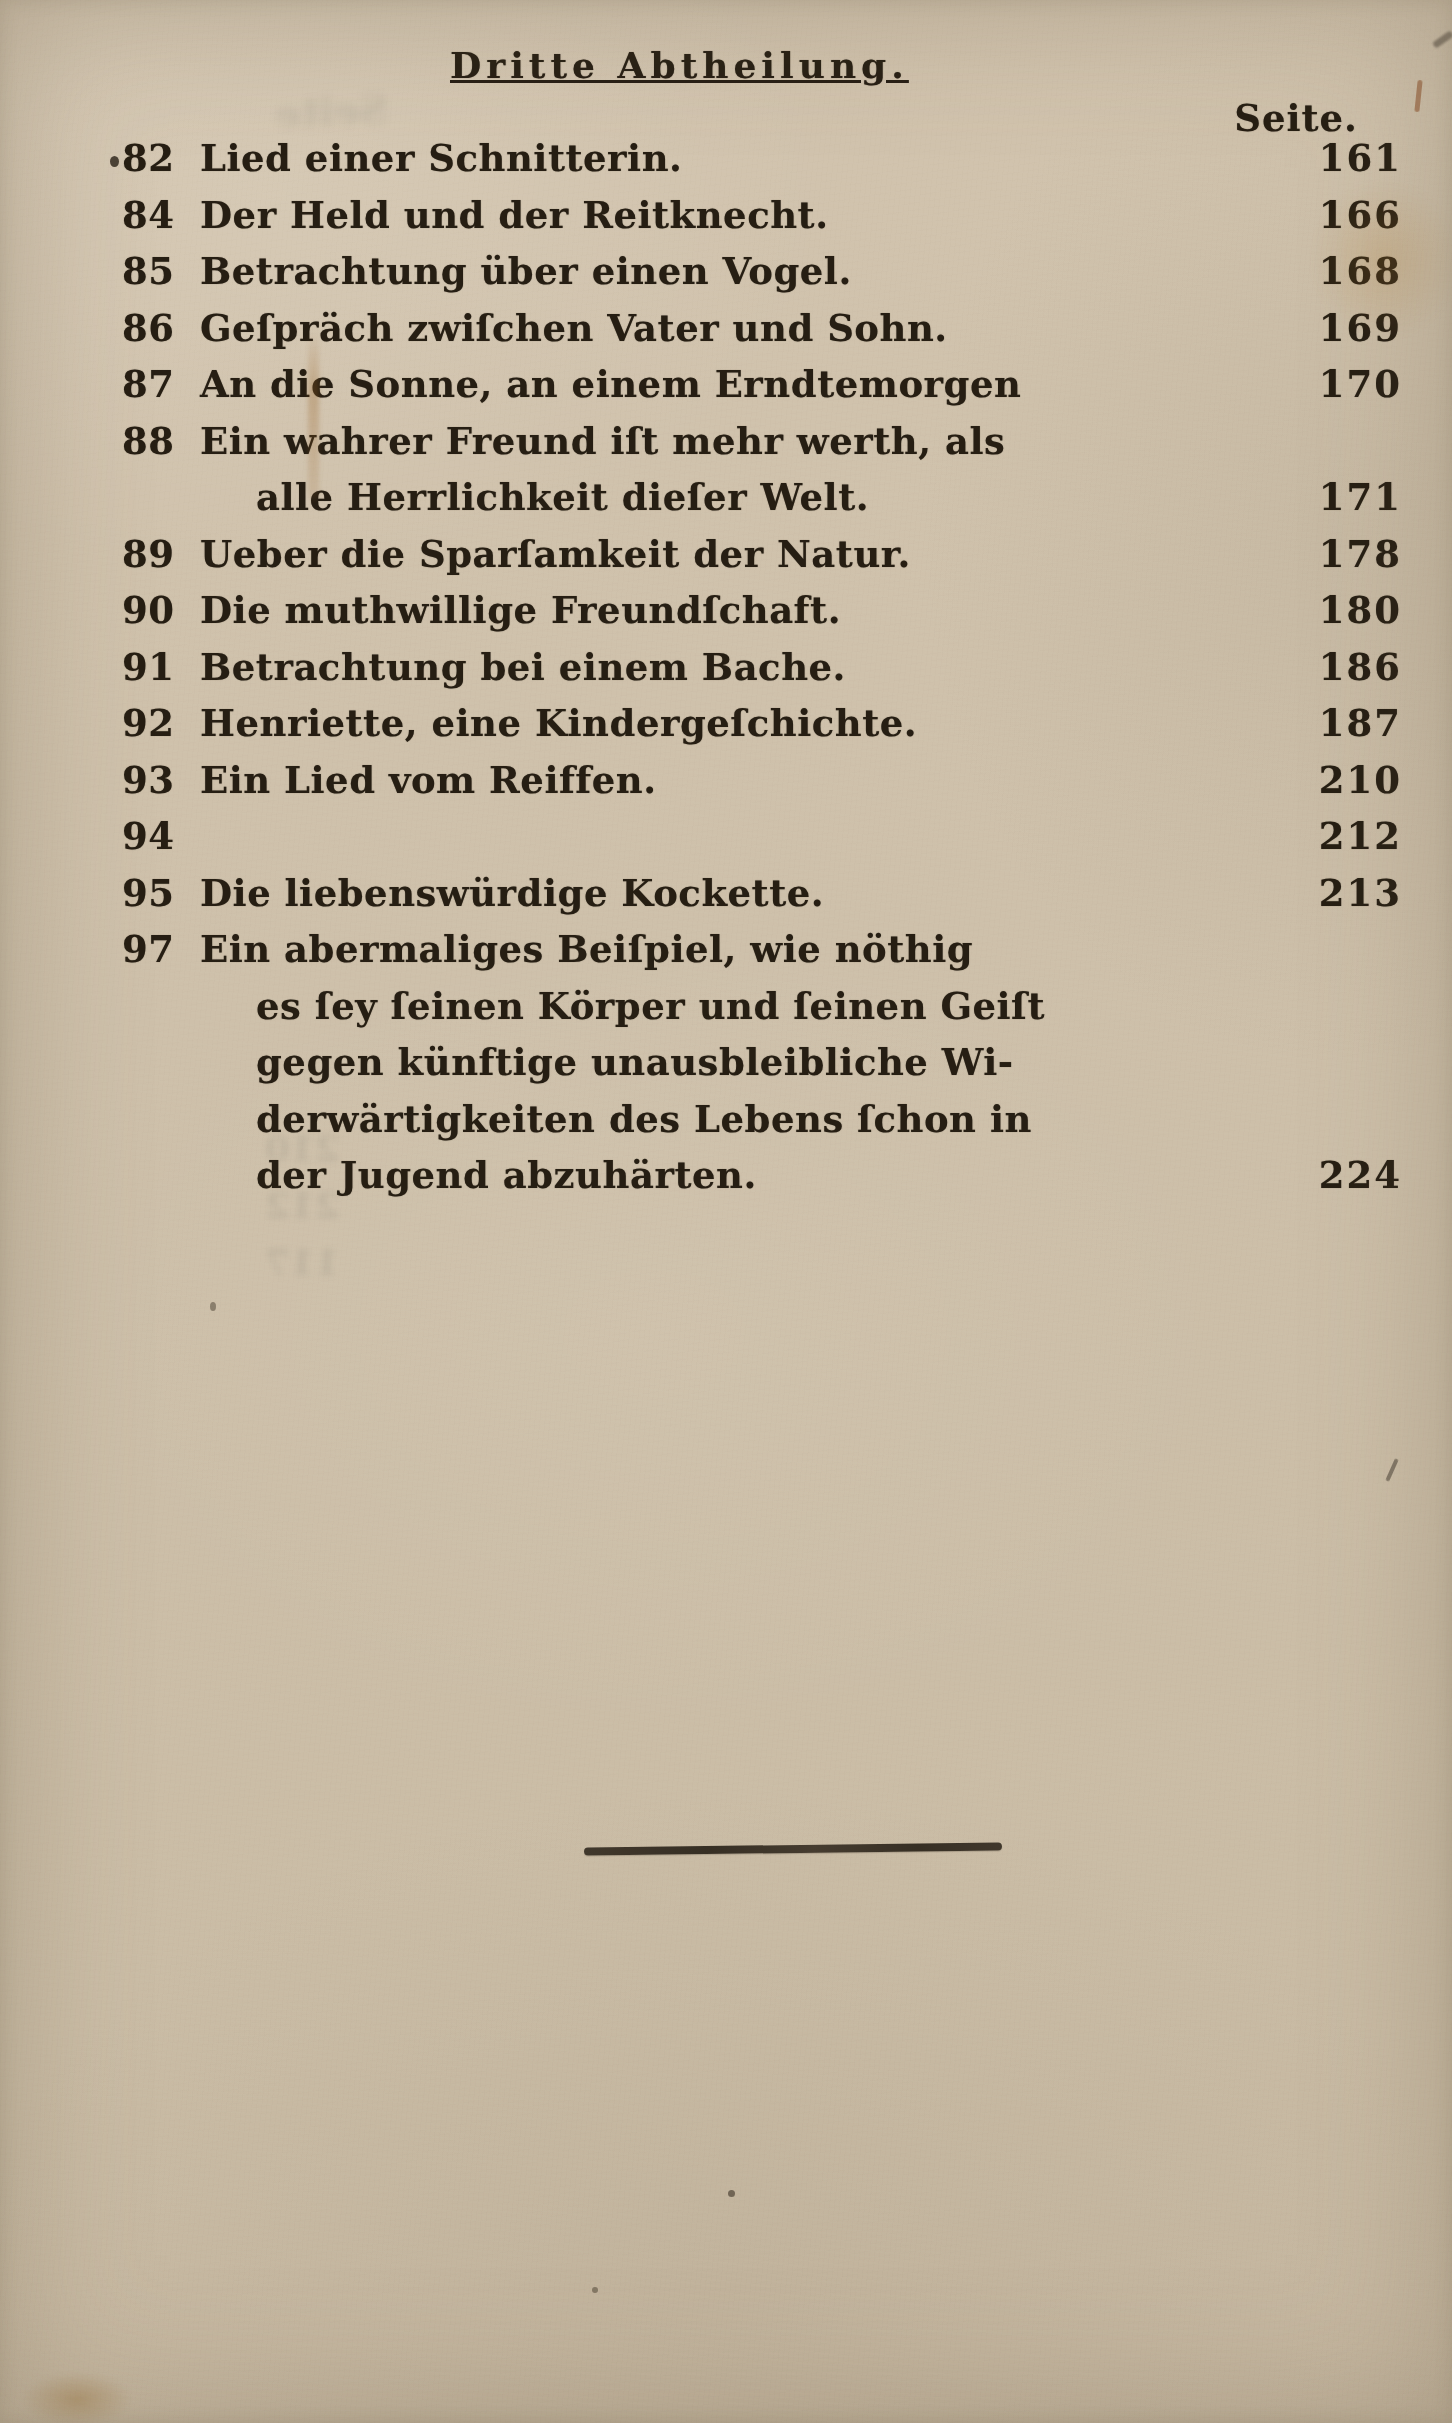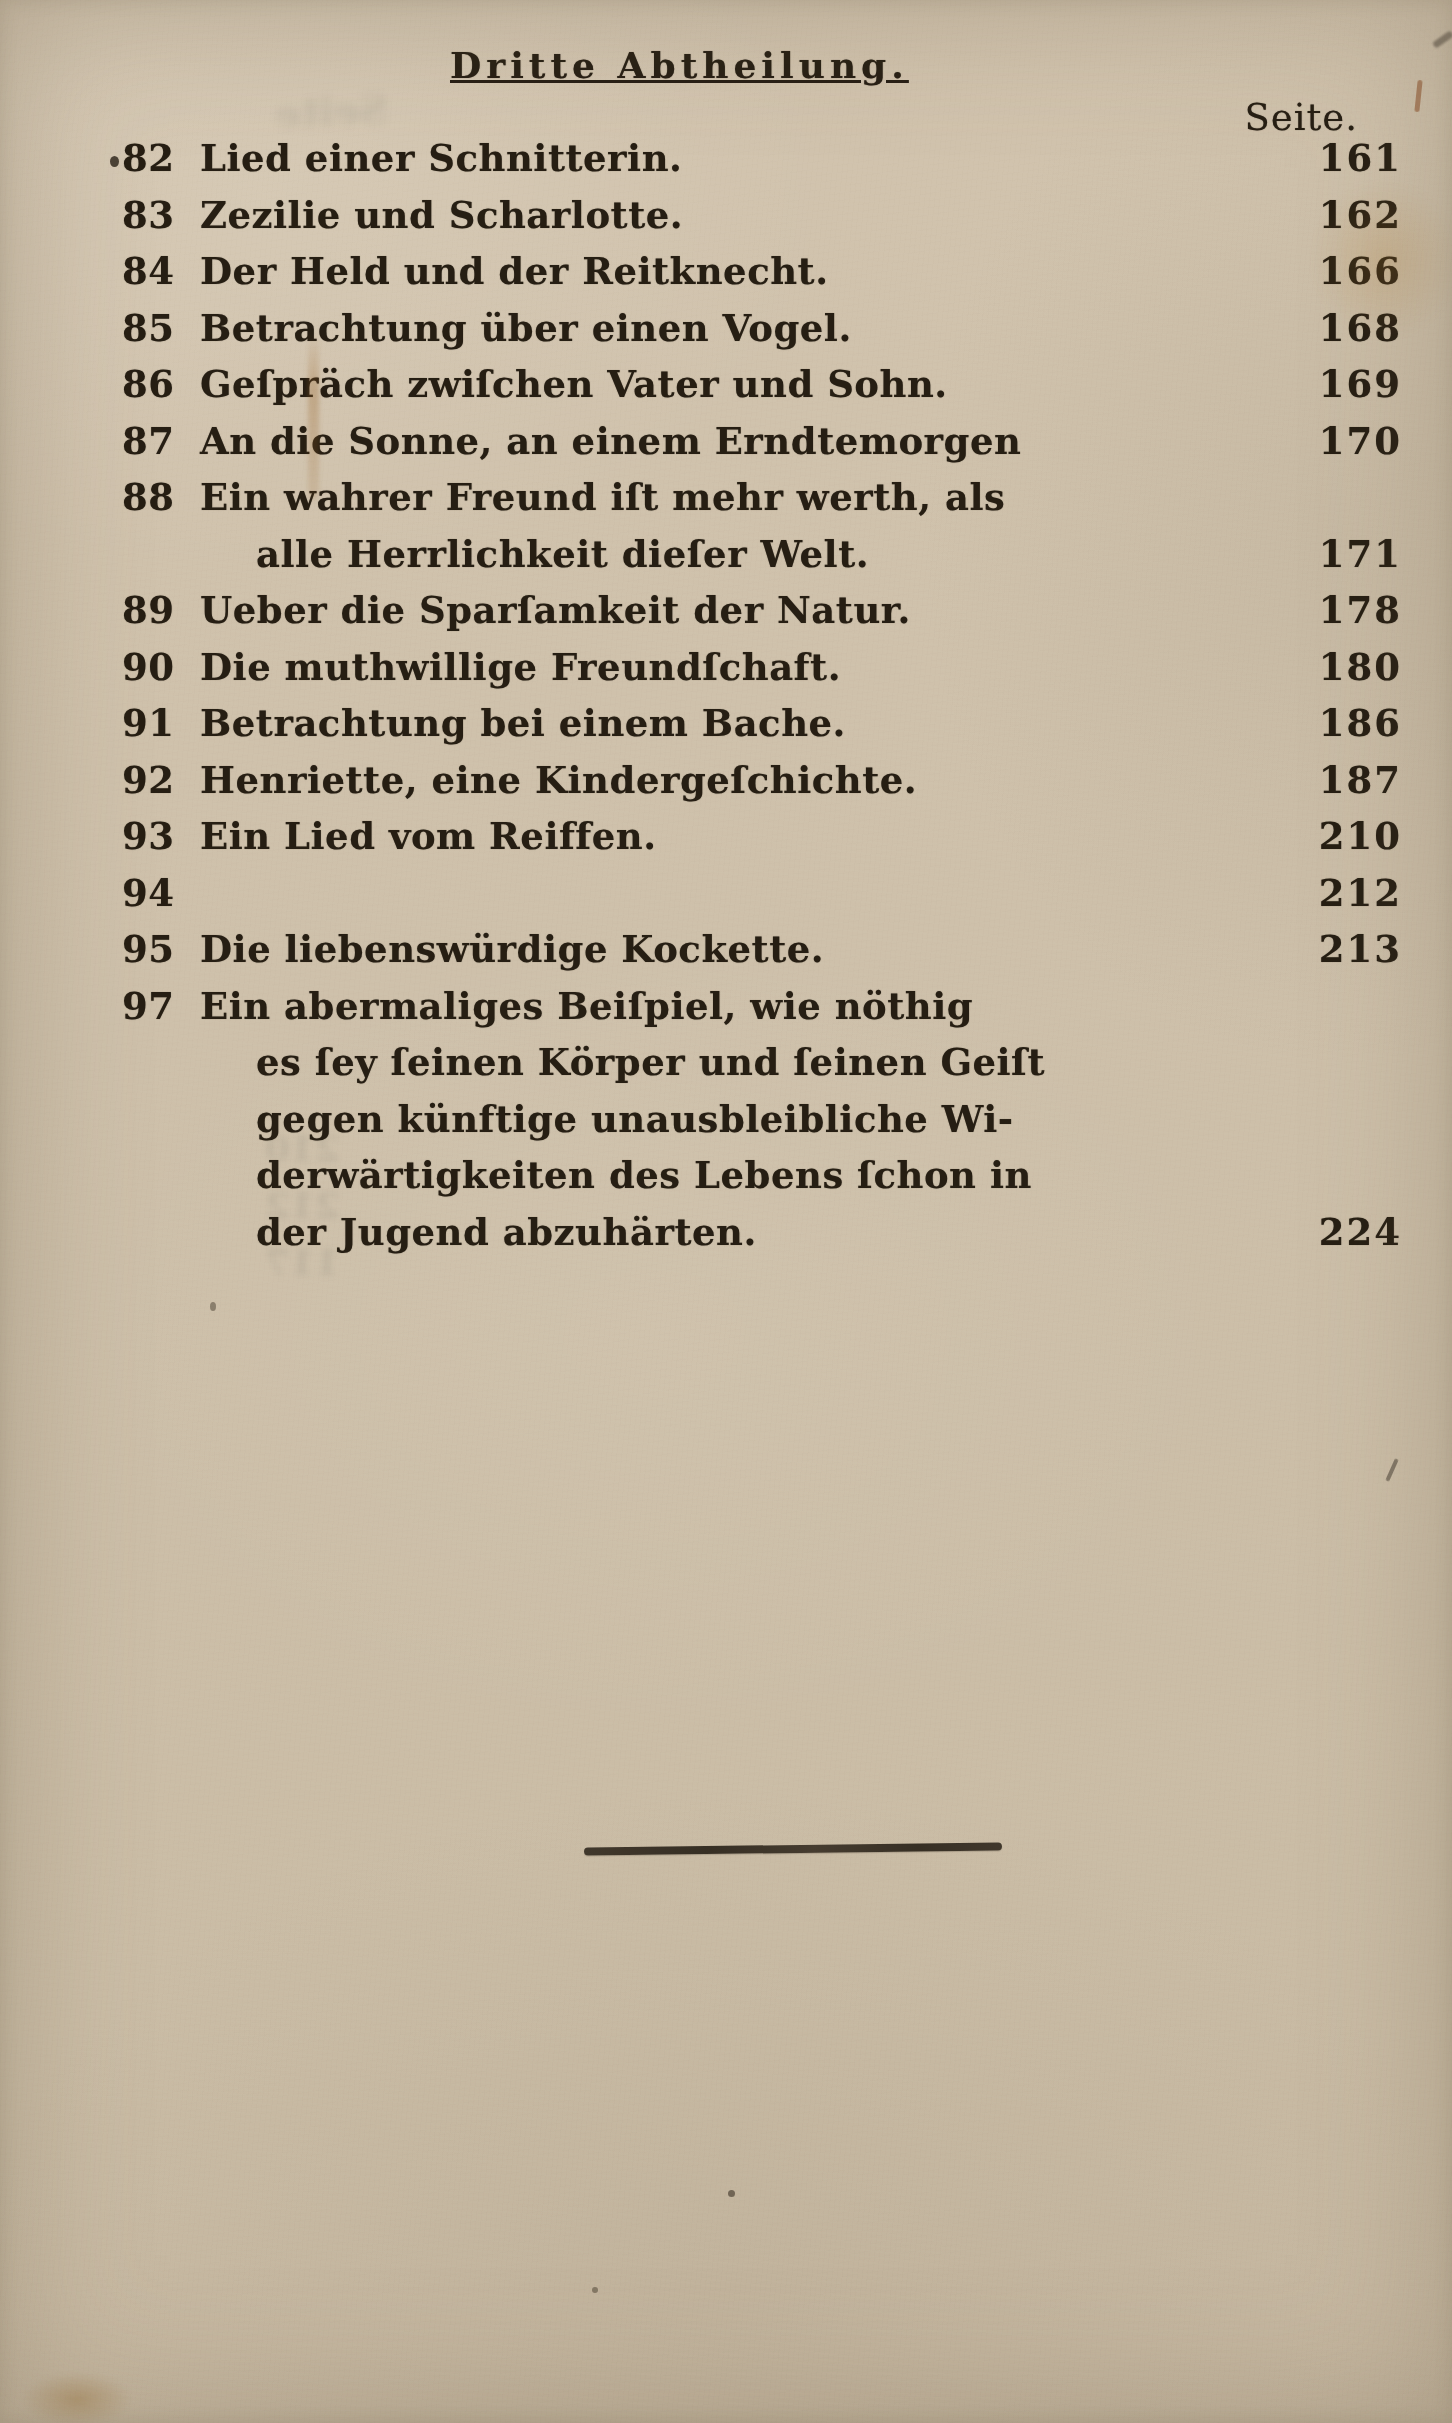--- a/index.html
+++ b/index.html
@@ -33,21 +33,21 @@
   .ink{color:#261e13;}
   .heading{
     position:absolute;left:450px;top:44px;
     font-size:36px;font-weight:700;letter-spacing:5px;
     text-shadow:0 0 1px rgba(38,30,19,.55);
     white-space:nowrap;
     text-decoration:underline;
   }
   .seite{
     position:absolute;right:94px;top:96px;
-    font-size:37px;font-weight:400;letter-spacing:1px;
+    font-size:37px;font-weight:700;letter-spacing:1px;
     text-shadow:0 0 1px rgba(38,30,19,.5);
     text-align:center;
   }
   .toc{
     position:absolute;left:122px;right:50px;top:130px;
     font-size:37px;font-weight:700;line-height:56.5px;letter-spacing:.5px;
     text-shadow:0 0 1px rgba(38,30,19,.45);
   }
   .toc-entry{display:flex;}
   .entry-no{width:60px;flex:0 0 60px;align-self:flex-start;text-align:left;}
@@ -121,27 +121,20 @@
 <div class="heading ink">Dritte Abtheilung.</div>
 <div class="seite ink">Seite.</div>
 
 <div class="toc ink">
     <div class="toc-entry">
       <span class="entry-no">82</span>
       <div class="entry-lines">
         <div class="entry-line">Lied einer Schnitterin.</div>
       </div>
       <span class="entry-page">161</span>
-    </div>
-    <div class="toc-entry">
-      <span class="entry-no">83</span>
-      <div class="entry-lines">
-        <div class="entry-line">Zezilie und Scharlotte.</div>
-      </div>
-      <span class="entry-page">162</span>
     </div>
     <div class="toc-entry">
       <span class="entry-no">84</span>
       <div class="entry-lines">
         <div class="entry-line">Der Held und der Reitknecht.</div>
       </div>
       <span class="entry-page">166</span>
     </div>
     <div class="toc-entry">
       <span class="entry-no">85</span>

